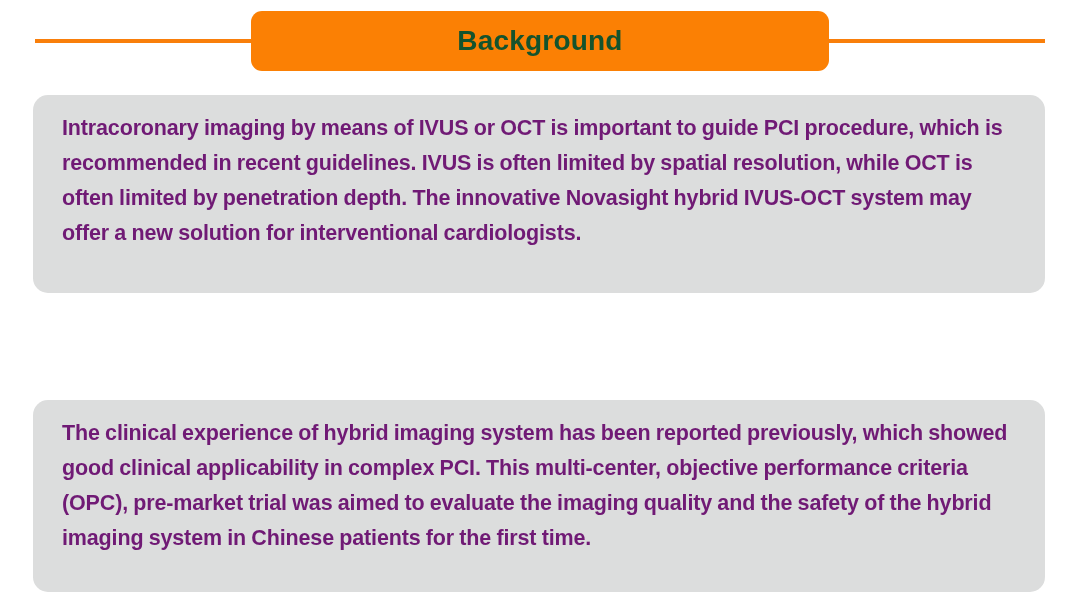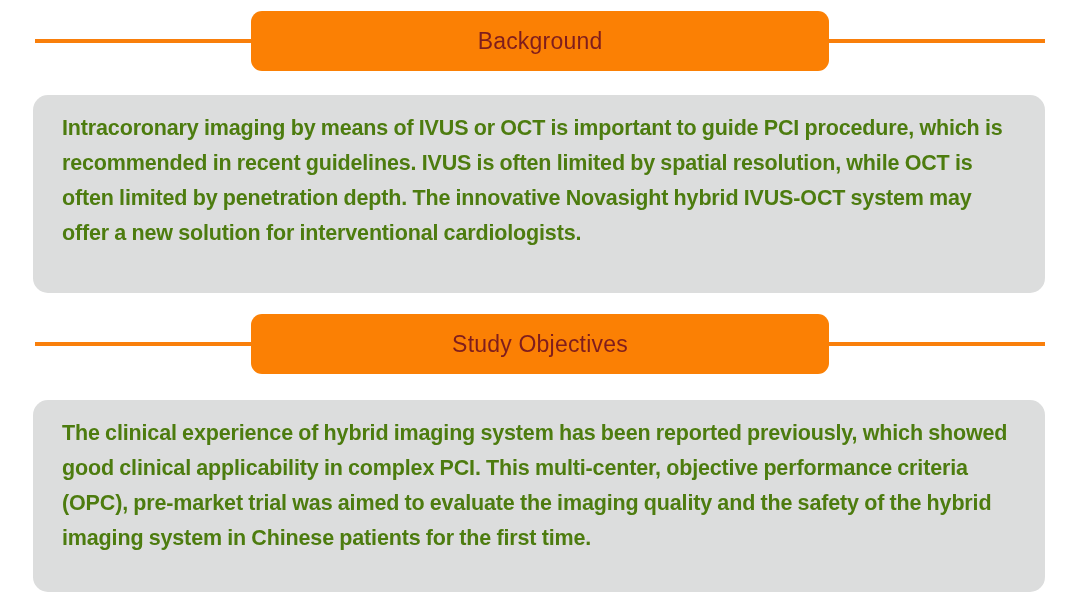--- a/index.html
+++ b/index.html
@@ -47,42 +47,42 @@
     width: 578px;
     height: 60px;
     background: #FB8004;
     border-radius: 11px;
     display: flex;
     align-items: center;
     justify-content: center;
     box-sizing: border-box;
   }
   .header-pill-label {
-    color: #7f1d1d;
-    font-size: 23px;
-    font-weight: normal;
+    color: #14532d;
+    font-size: 28px;
+    font-weight: bold;
     letter-spacing: 0.2px;
     line-height: 1;
     font-family: "Liberation Sans", sans-serif;
     white-space: nowrap;
   }
 
   
   .content-card {
     position: absolute;
     left: 33px;
     width: 1012px;
     background: #DCDDDD;
     border-radius: 15px;
     box-sizing: border-box;
     padding: 16px 30px 14px 29px;
   }
   .card-paragraph {
     margin: 0;
-    color: #4d7c0f;
+    color: #701a75;
     font-size: 21.5px;
     font-weight: bold;
     line-height: 35px;
     font-family: "Liberation Sans", sans-serif;
     text-align: left;
     word-spacing: -0.5px;
     letter-spacing: -0.15px;
   }
 
   
@@ -101,25 +101,18 @@
     <div class="header-rule right"></div>
     <div class="header-pill">
       <span class="header-pill-label">Background</span>
     </div>
   </div>
 
   <div class="content-card" id="card-background">
     <p class="card-paragraph">Intracoronary imaging by means of IVUS or OCT is important to guide PCI procedure, which is recommended in recent guidelines. IVUS is often limited by spatial resolution, while OCT is often limited by penetration depth. The innovative Novasight hybrid IVUS-OCT system may offer a new solution for interventional cardiologists.</p>
   </div>
 
-  <div class="section-header" id="header-objectives">
-    <div class="header-rule left"></div>
-    <div class="header-rule right"></div>
-    <div class="header-pill">
-      <span class="header-pill-label">Study Objectives</span>
-    </div>
-  </div>
 
   <div class="content-card" id="card-objectives">
     <p class="card-paragraph">The clinical experience of hybrid imaging system has been reported previously, which showed good clinical applicability in complex PCI. This multi-center, objective performance criteria (OPC), pre-market trial was aimed to evaluate the imaging quality and the safety of the hybrid imaging system in Chinese patients for the first time.</p>
   </div>
 
 </div>
 
 </body></html>

